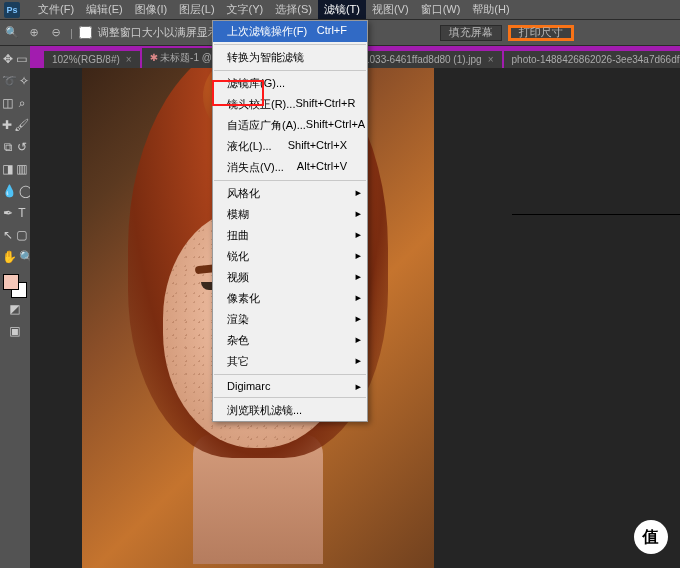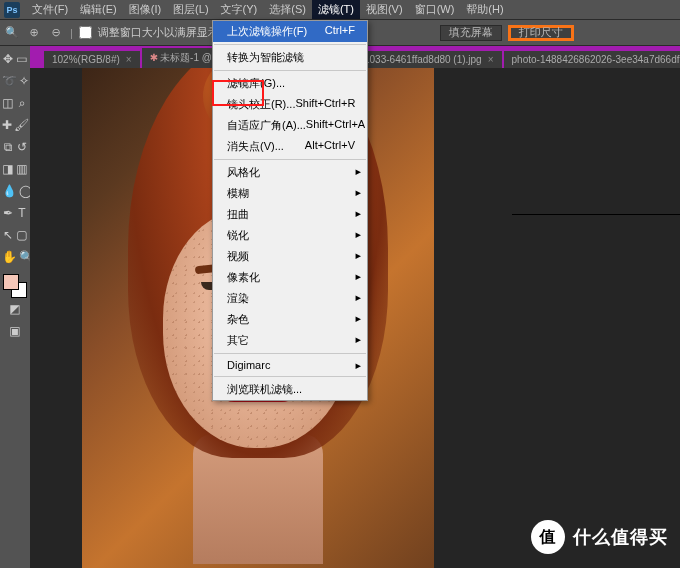--- a/index.html
+++ b/index.html
@@ -1,18 +1,18 @@
 <!DOCTYPE html>
 <html><head>
 <meta charset="utf-8">
 <style>
 *{margin:0;padding:0;box-sizing:border-box;font-family:"Microsoft YaHei",Tahoma,sans-serif}
 body{background:#535353;width:680px;height:568px;overflow:hidden;position:relative;color:#ccc;font-size:11px}
 .menubar{background:#535353;height:20px;display:flex;align-items:center;padding:0 4px;border-bottom:1px solid #2a2a2a}
-.ps-logo{width:16px;height:16px;background:#1b3e5c;border-radius:2px;display:flex;align-items:center;justify-content:center;color:#7fc4ff;font-weight:bold;font-size:9px;margin-right:6px}
+.ps-logo{width:16px;height:16px;background:#1b3e5c;border-radius:2px;display:flex;align-items:center;justify-content:center;color:#7fc4ff;font-weight:bold;font-size:9px;margin-right:12px}
 .menubar-item{padding:2px 6px;cursor:default;color:#ccc}
 .menubar-item.active{background:#0f172a;color:#fff}
 .optionsbar{background:#535353;height:26px;display:flex;align-items:center;padding:0 4px;border-bottom:1px solid #2a2a2a;gap:6px}
 .icon-btn{width:16px;height:16px;display:flex;align-items:center;justify-content:center;color:#bbb}
 .toolbox{position:absolute;left:0;top:46px;width:30px;background:#535353;display:flex;flex-direction:column;align-items:center;padding:2px 0;gap:0}
 .tool-row{display:flex;width:28px}
 .tool{width:20px;height:20px;display:flex;align-items:center;justify-content:center;margin:1px;color:#ccc;font-size:12px}
 .swatch{width:24px;height:24px;position:relative;margin-top:6px}
 .swatch .fg{width:16px;height:16px;background:#f5c7b8;border:1px solid #000;position:absolute;left:0;top:0}
 .swatch .bg{width:16px;height:16px;background:#fff;border:1px solid #000;position:absolute;right:0;bottom:0}
@@ -32,21 +32,21 @@
 .brow.r{right:32px;transform:rotate(6deg)}
 .eye{position:absolute;top:74px;width:32px;height:8px;background:#3a2a1e;border-radius:0 0 16px 16px}
 .eye.l{left:38px}.eye.r{right:38px}
 .nose{position:absolute;left:50%;top:110px;transform:translateX(-50%);width:18px;height:28px;background:linear-gradient(#e6b396,#cf9974);border-radius:40% 40% 50% 50%}
 .mouth{position:absolute;left:50%;top:150px;transform:translateX(-50%);width:92px;height:42px;background:#4a1210;border-radius:10px 10px 48px 48px}
 .teeth{position:absolute;left:50%;top:156px;transform:translateX(-50%);width:74px;height:18px;background:#f5eee6;border-radius:4px 4px 10px 10px}
 .lip{position:absolute;left:50%;top:176px;transform:translateX(-50%);width:84px;height:18px;background:#b40f16;border-radius:0 0 42px 42px}
 .liptop{position:absolute;left:50%;top:146px;transform:translateX(-50%);width:88px;height:10px;background:#b40f16;border-radius:10px 10px 0 0}
 .neck{position:absolute;left:50%;top:376px;transform:translateX(-50%);width:130px;height:130px;background:linear-gradient(#d49c7c,#b57c5e);border-radius:20px 20px 0 0}
 .dropdown{position:absolute;left:212px;top:20px;width:156px;background:#f0f0f0;border:1px solid #999;box-shadow:2px 2px 6px rgba(0,0,0,.4);color:#000;font-size:11px}
-.dropdown .row{display:flex;justify-content:space-between;padding:3px 12px 3px 14px;white-space:nowrap;position:relative}
+.dropdown .row{display:flex;justify-content:space-between;padding:3px 20px 3px 14px;white-space:nowrap;position:relative}
 .dropdown .row.disabled{color:#9a9a9a}
 .dropdown .row.hl{background:#316ac5;color:#fff}
 .dropdown .sep{height:1px;background:#c8c8c8;margin:2px 1px}
 .dropdown .arrow{position:absolute;right:6px}
 .highlight-box{position:absolute;border:2px solid #ff1a1a;}
 .hb1{left:212px;top:80px;width:52px;height:26px}
 .watermark{position:absolute;right:12px;bottom:14px;display:flex;align-items:center;gap:8px;color:#fff;font-size:18px;font-weight:bold;letter-spacing:1px}
 .watermark .circ{width:34px;height:34px;border-radius:50%;background:#fff;color:#000;display:flex;align-items:center;justify-content:center;font-size:16px}
 .right-panel-line{position:absolute;right:0;top:214px;width:168px;height:1px;background:#000}
 </style>
@@ -178,20 +178,24 @@
     </div>
   <div class="row">
       <span>镜头校正(R)...</span>
       <span>Shift+Ctrl+R</span>
     </div>
   <div class="row">
       <span>自适应广角(A)...</span>
       <span>Shift+Ctrl+A</span>
     </div>
   <div class="row">
+      <span>液化(L)...</span>
+      <span>Shift+Ctrl+X</span>
+    </div>
+  <div class="row">
       <span>消失点(V)...</span>
       <span>Alt+Ctrl+V</span>
     </div>
   <div class="sep"></div>
   <div class="row">
       <span>风格化</span>
       <span class="arrow">▸</span>
     </div>
   <div class="row">
       <span>模糊</span>
@@ -233,14 +237,13 @@
   <div class="sep"></div>
   <div class="row">
       <span>浏览联机滤镜...</span>
     </div>
 </div>
 
 <div class="highlight-box hb1"></div>
 
 <div class="watermark">
   <div class="circ">值</div>
-  <span>什么值得买</span>
 </div>
 
 </body></html>

